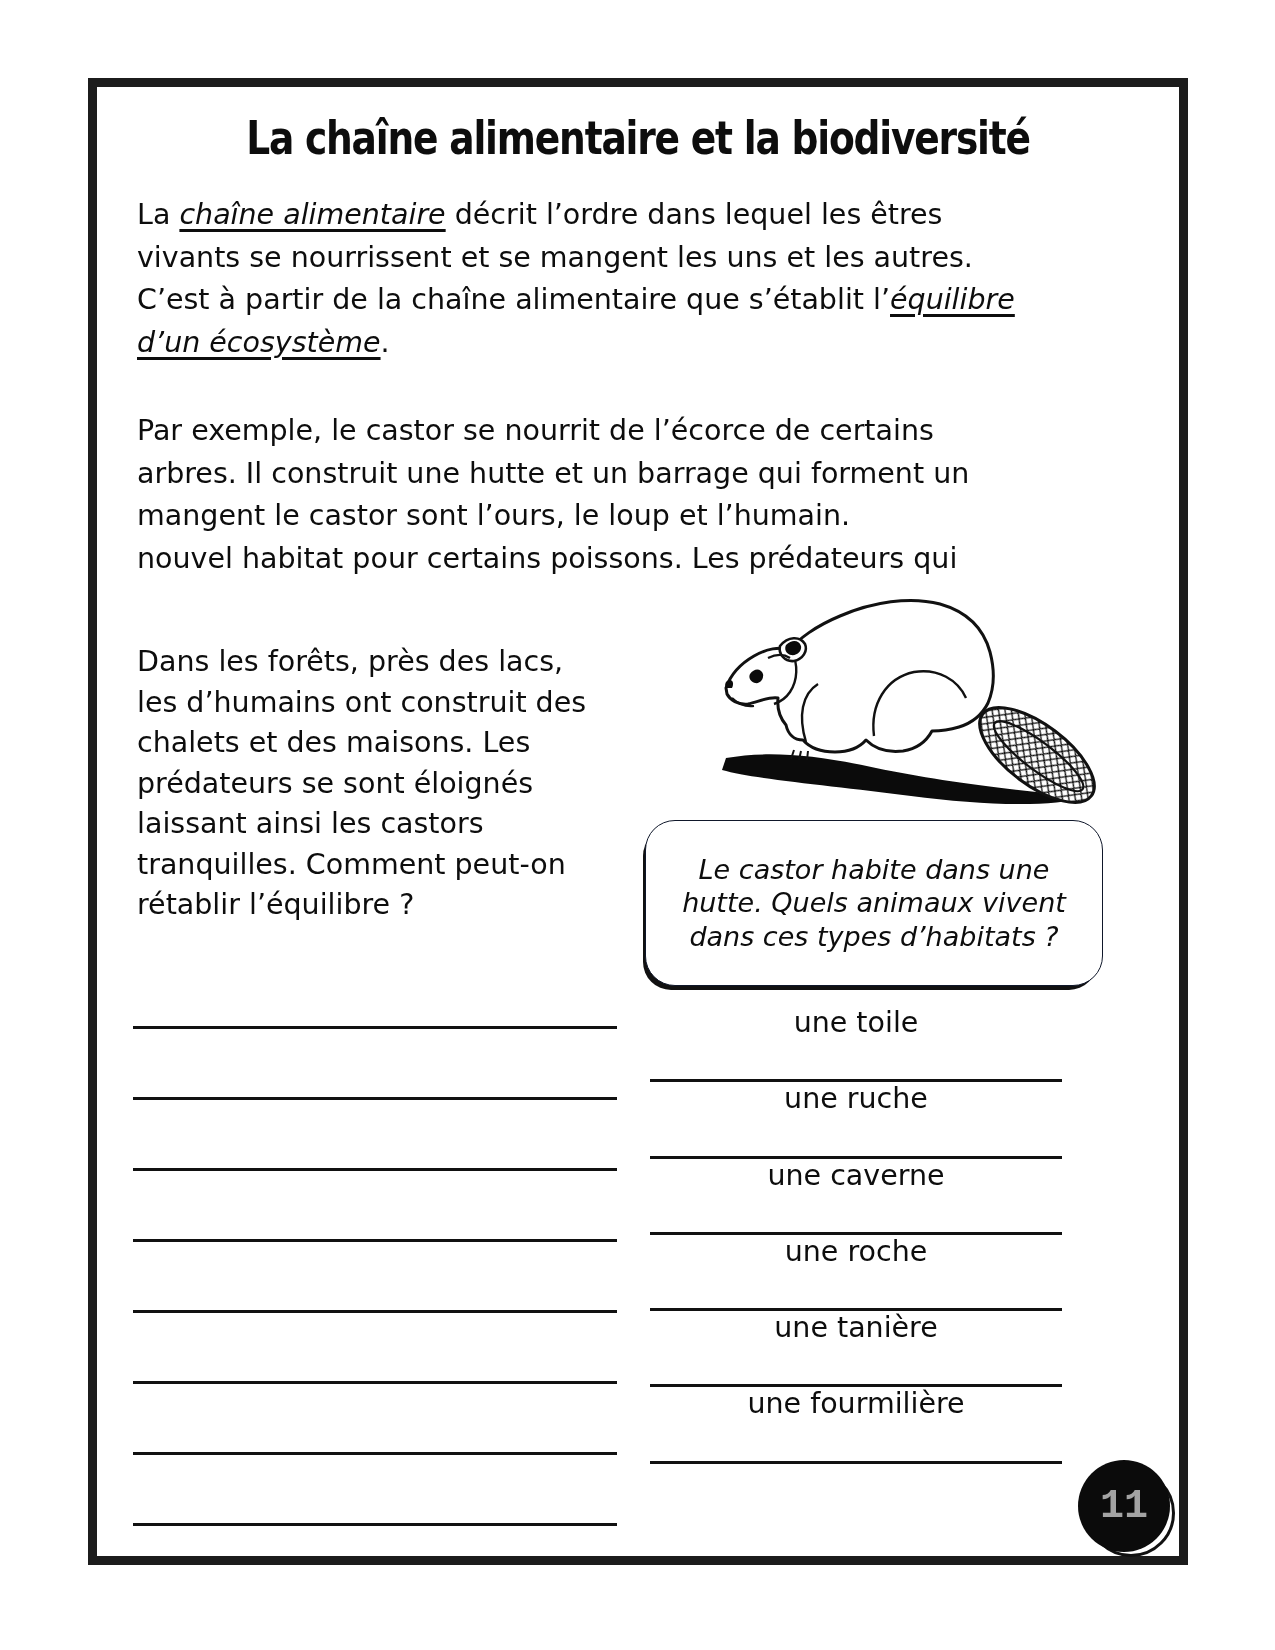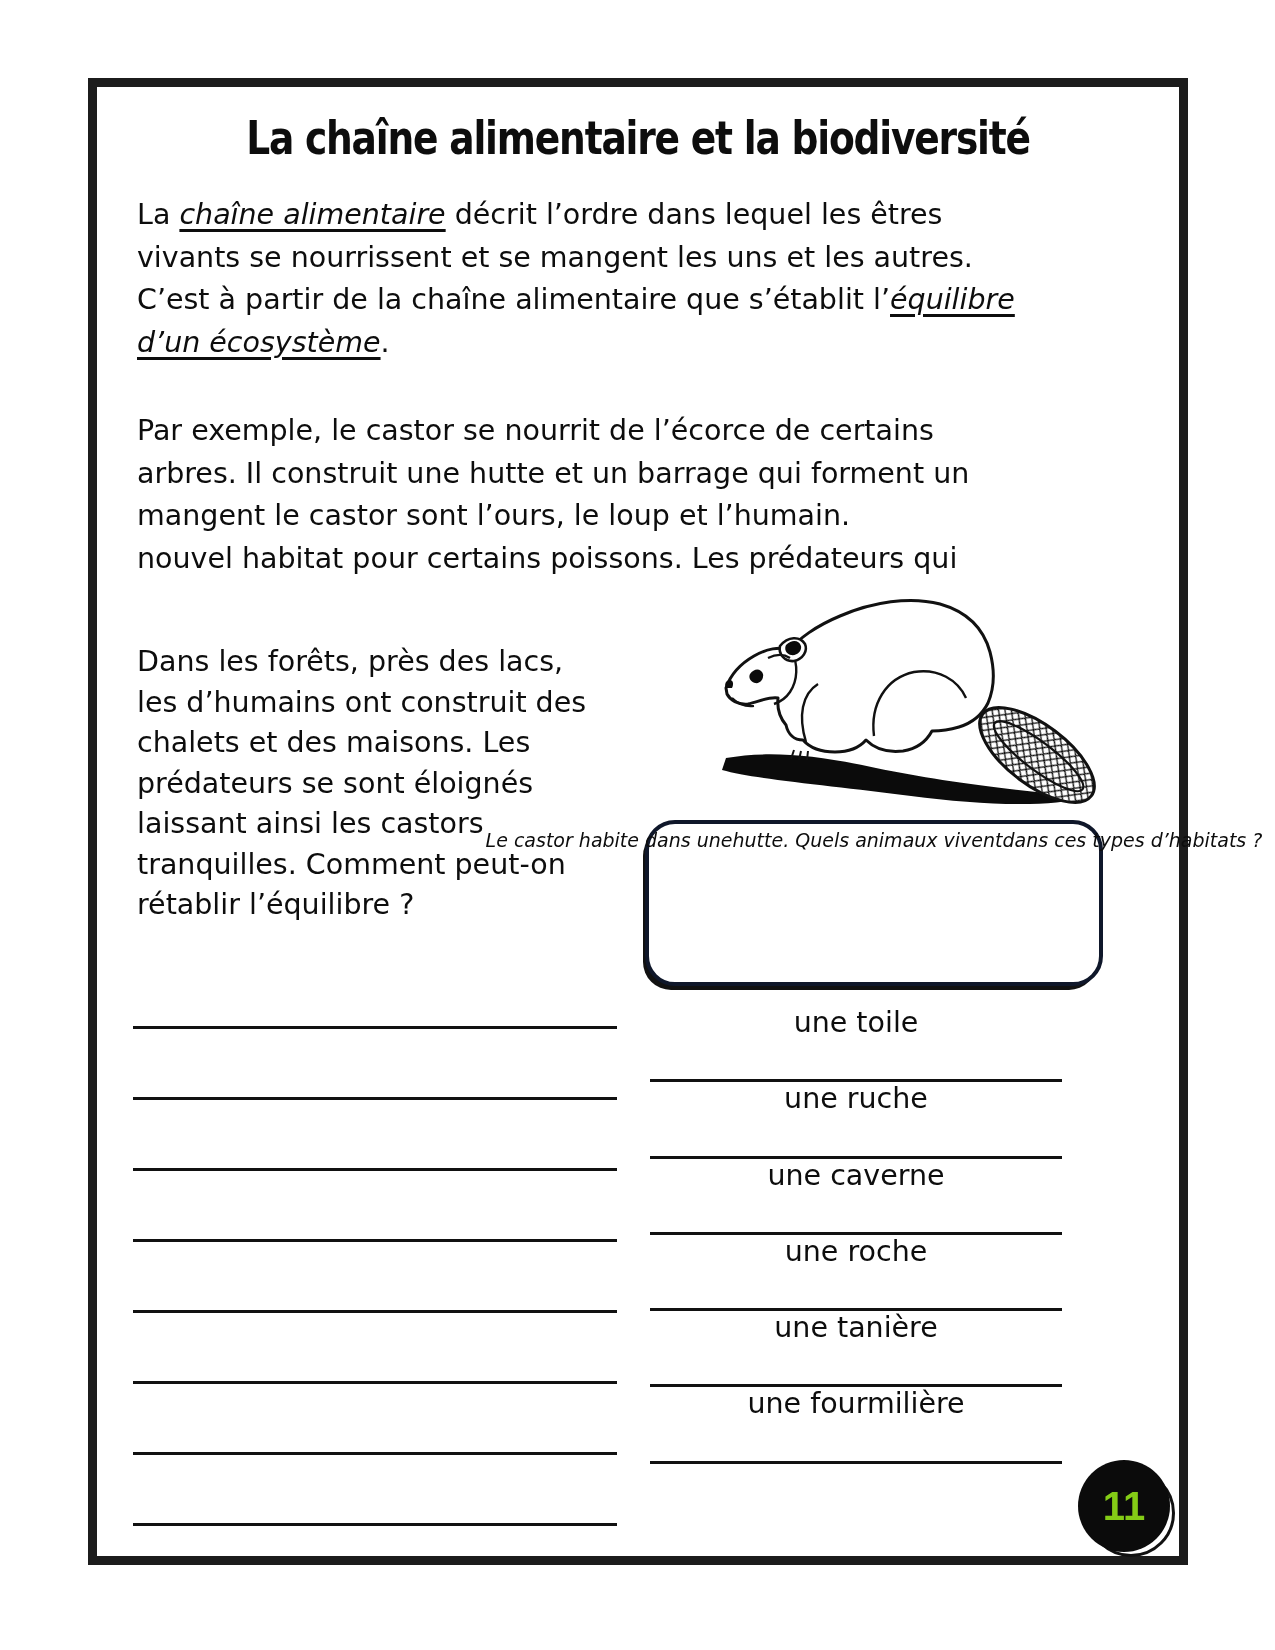--- a/index.html
+++ b/index.html
@@ -11,38 +11,38 @@
          font-size:47px;font-weight:bold;letter-spacing:-1.5px;
          transform:scaleX(.8);white-space:nowrap;}
   .para{position:absolute;font-size:28.5px;}
   .para .line{white-space:nowrap;}
   .p1{left:137px;top:194px;width:1010px;line-height:42.5px;}
   .p2{left:137px;top:410px;width:1010px;line-height:42.5px;}
   .p3{left:137px;top:642px;width:505px;line-height:40.5px;}
   .it{font-style:italic;}
   .ul{text-decoration:underline;text-decoration-thickness:2.5px;text-underline-offset:5px;text-align:right;}
   .bubble{position:absolute;left:645px;top:820px;width:458px;height:166px;
-          border:4px solid #0f172a;border-radius:30px;box-sizing:border-box;background:#fff;
+          border:1px solid #0f172a;border-radius:30px;box-sizing:border-box;background:#fff;
           box-shadow:-4px 6px 0 -2px #111;
-          display:flex;flex-direction:row;justify-content:center;text-align:center;
-          font-style:italic;font-size:19px;line-height:33.5px;z-index:3;}
+          display:flex;flex-direction:column;justify-content:center;text-align:center;
+          font-style:italic;font-size:27px;line-height:33.5px;z-index:3;}
   .bubble .line{white-space:nowrap;}
   .blanks{position:absolute;left:133px;top:958px;width:484px;}
   .blank-line{height:68px;border-bottom:3px solid #111;box-sizing:content-box;}
   .habitats{position:absolute;left:650px;top:1006px;width:412px;}
   .hab-row{height:76.3px;border-bottom:3px solid #111;box-sizing:border-box;
            display:flex;align-items:flex-start;justify-content:center;}
   .hab-label{font-size:28.5px;margin-bottom:16px;white-space:nowrap;}
   .beaver{position:absolute;left:686px;top:584px;z-index:1;}
   .pagenum{position:absolute;left:1078px;top:1460px;width:100px;height:100px;z-index:6;}
   .pagenum .ring{position:absolute;left:9px;top:9px;width:88px;height:88px;
                  border:3px solid #111;border-radius:50%;box-sizing:border-box;}
   .pagenum .disc{position:absolute;left:0;top:0;width:92px;height:92px;border-radius:50%;
-                 background:#0b0b0b;color:#84cc16;display:flex;align-items:center;justify-content:center;
-                 font-family:Liberation Sans, sans-serif;font-weight:bold;font-size:40px;}
+                 background:#0b0b0b;color:#a3a3a3;display:flex;align-items:center;justify-content:center;
+                 font-family:Liberation Mono, monospace;font-weight:bold;font-size:40px;}
 </style>
 </head>
 <body>
 
 <div class="sheet">
 
   <div class="frame"></div>
 
   <div class="title">La chaîne alimentaire et la biodiversité</div>
 

